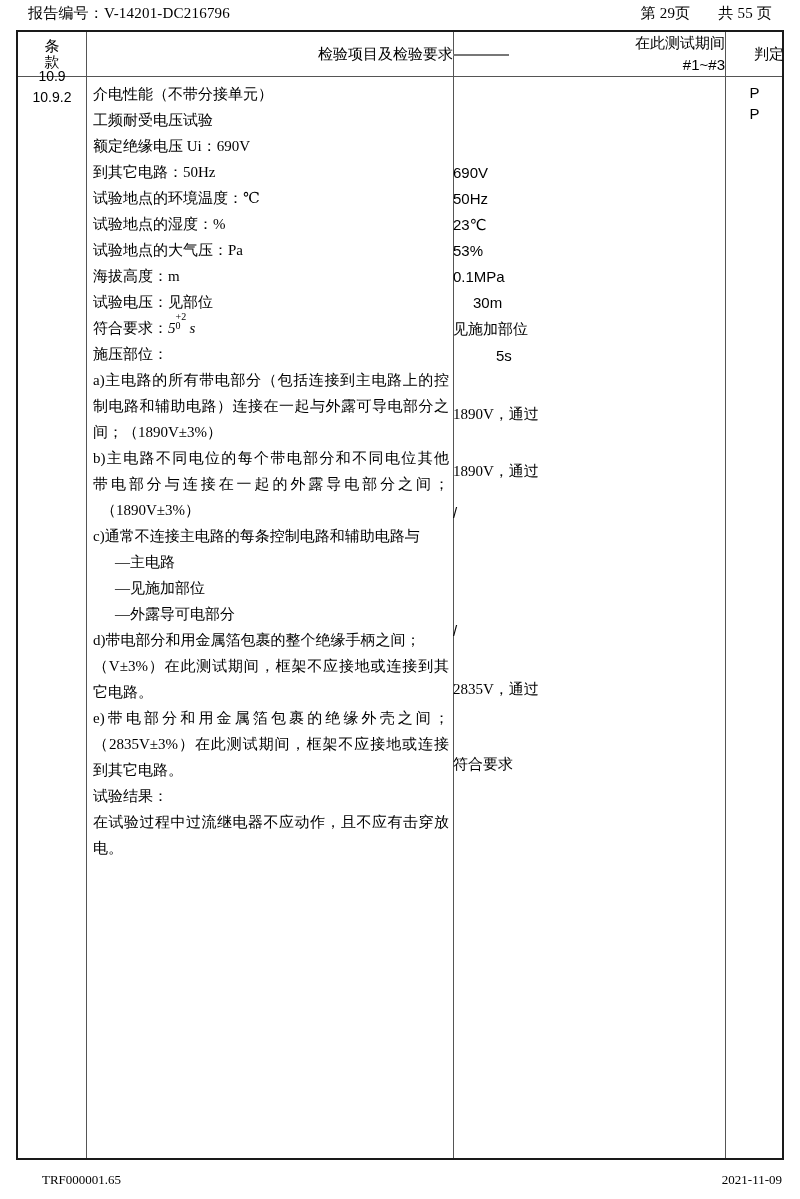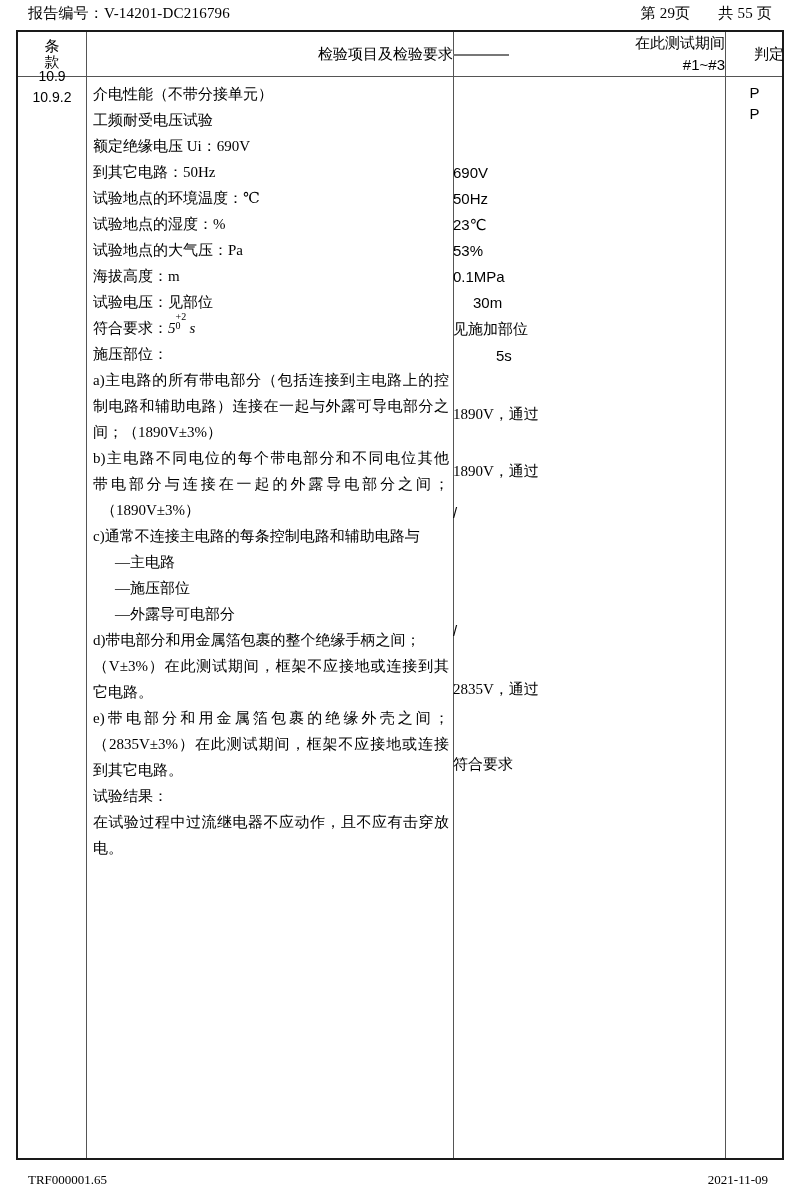--- a/index.html
+++ b/index.html
@@ -212,21 +212,21 @@
     white-space: nowrap;
   }
   .res.cn {
     font-family: "Liberation Serif", "DejaVu Serif", serif;
     font-size: 15px;
   }
 
   
   .doc-footer {
     position: absolute;
-    left: 28px;
+    left: 42px;
     top: 1172px;
     width: 740px;
     display: flex;
     align-items: baseline;
     justify-content: space-between;
     font-size: 13px;
   }
 </style>
 </head>
 <body>
@@ -288,21 +288,21 @@
 
         <div class="ln">施压部位：</div>
         <div class="ln justify">a)主电路的所有带电部分（包括连接到主电路上的控</div>
         <div class="ln justify">制电路和辅助电路）连接在一起与外露可导电部分之</div>
         <div class="ln">间；（1890V±3%）</div>
         <div class="ln justify">b)主电路不同电位的每个带电部分和不同电位其他</div>
         <div class="ln justify">带电部分与连接在一起的外露导电部分之间；</div>
         <div class="ln hang">（1890V±3%）</div>
         <div class="ln">c)通常不连接主电路的每条控制电路和辅助电路与</div>
         <div class="ln indent">—主电路</div>
-        <div class="ln indent">—施压部位</div>
+        <div class="ln indent">—见施加部位</div>
         <div class="ln indent">—外露导可电部分</div>
         <div class="ln">d)带电部分和用金属箔包裹的整个绝缘手柄之间；</div>
         <div class="ln justify">（V±3%）在此测试期间，框架不应接地或连接到其</div>
         <div class="ln">它电路。</div>
         <div class="ln justify">e)带电部分和用金属箔包裹的绝缘外壳之间；</div>
         <div class="ln justify">（2835V±3%）在此测试期间，框架不应接地或连接</div>
         <div class="ln">到其它电路。</div>
         <div class="ln">试验结果：</div>
         <div class="ln justify">在试验过程中过流继电器不应动作，且不应有击穿放</div>
         <div class="ln">电。</div>

